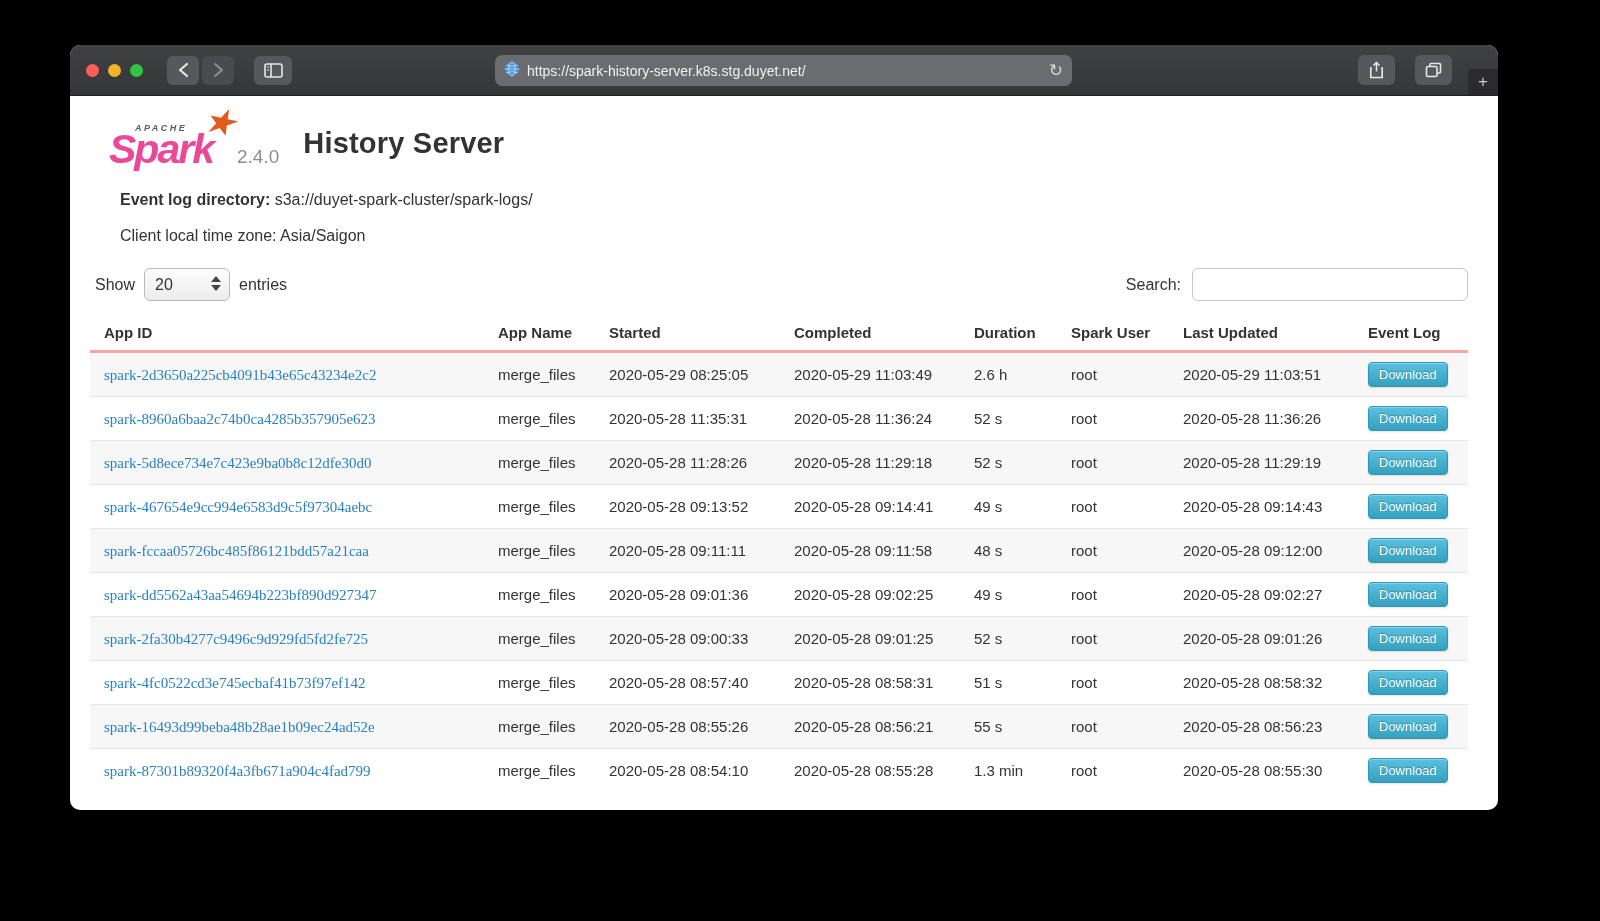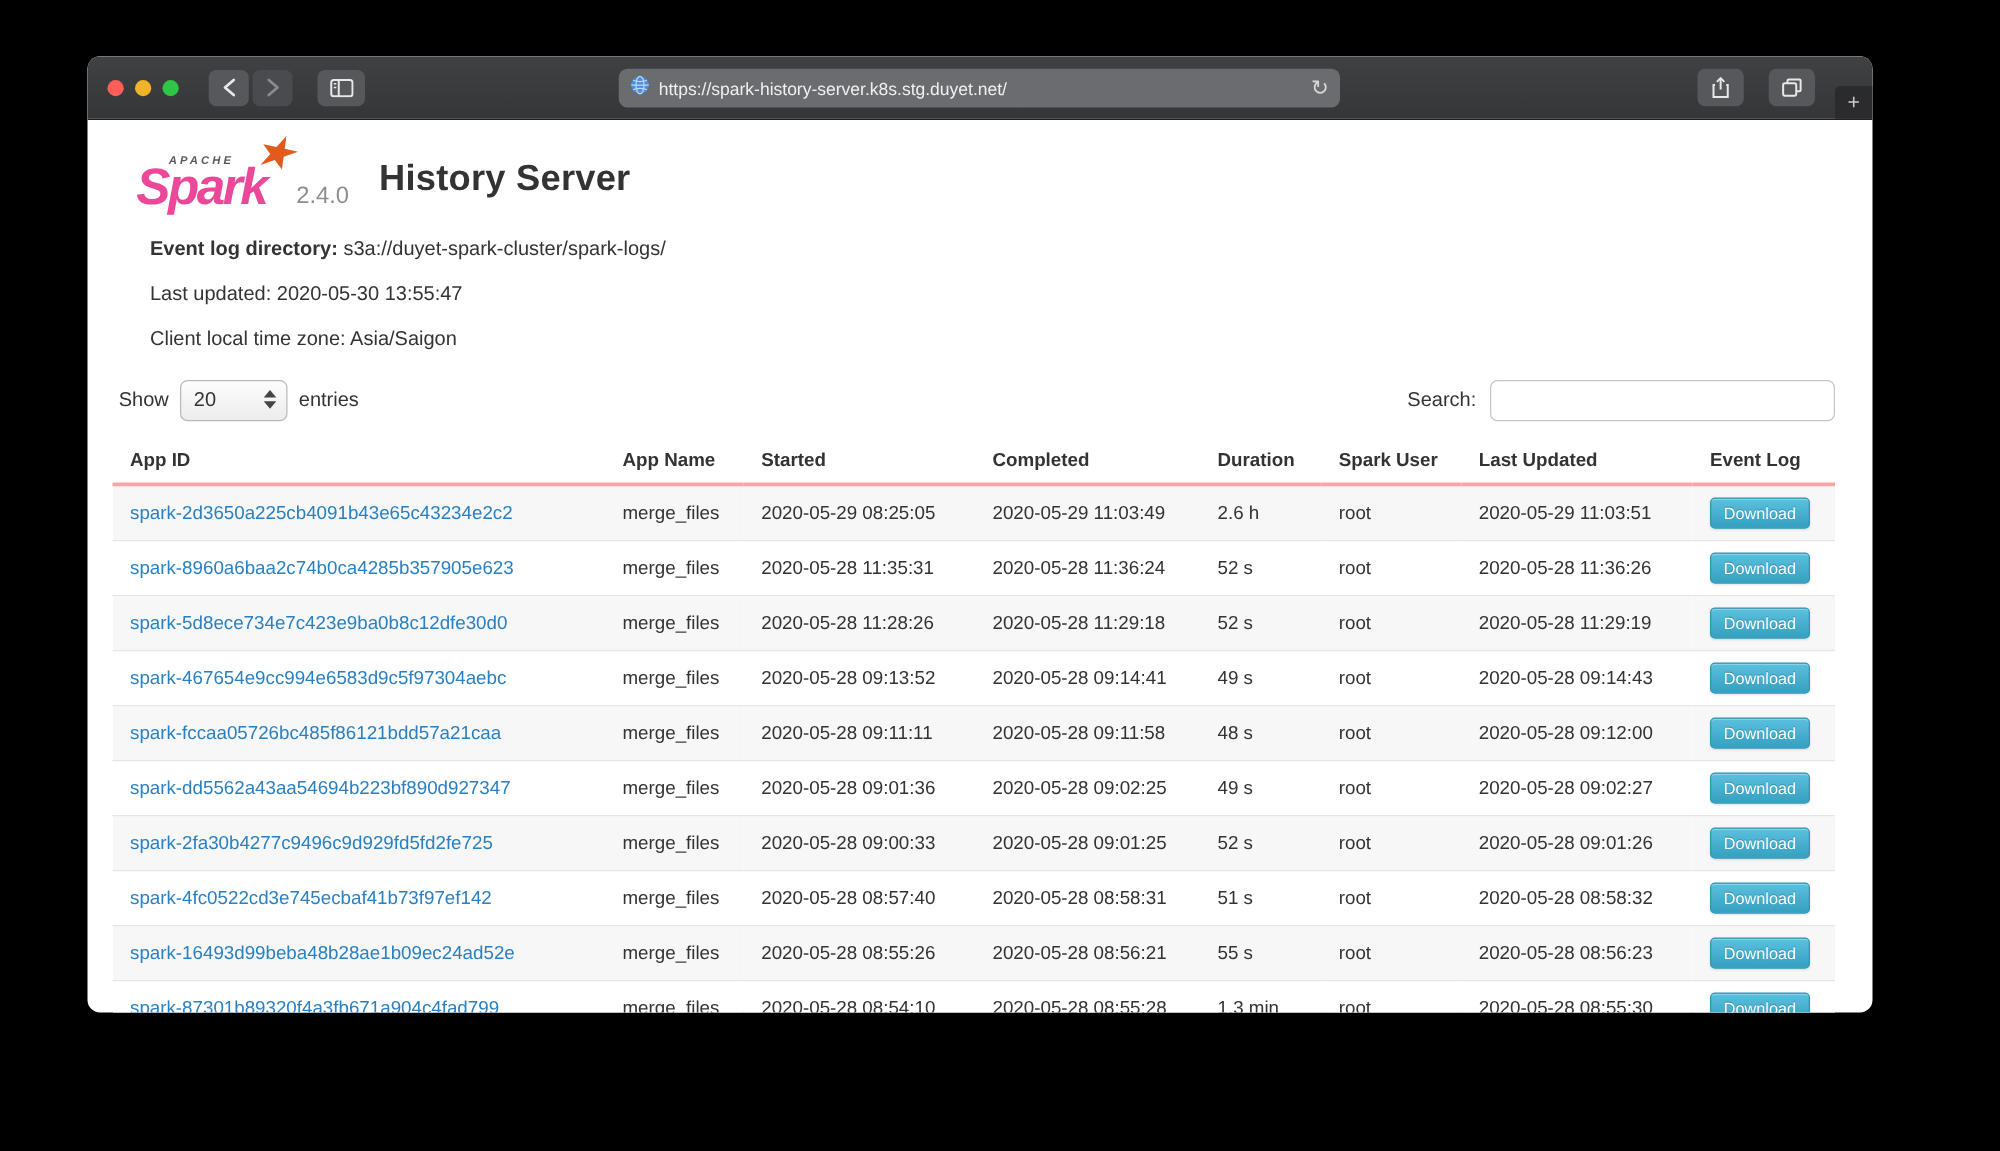--- a/index.html
+++ b/index.html
@@ -62,21 +62,21 @@
   table.apps{width:100%;border-collapse:collapse;font-size:15px;table-layout:fixed;}
   table.apps th{text-align:left;padding:9px 14px;border-bottom:3px solid #fca5a5;font-weight:bold;
     cursor:pointer;white-space:nowrap;}
   table.apps td{padding:9px 14px;border-top:1px solid #e6e6e6;white-space:nowrap;overflow:hidden;}
   table.apps tr.odd{background:#f7f7f7;}
   table.apps tr.even{background:#fff;}
   table.apps th:nth-child(1){width:366px;} table.apps th:nth-child(2){width:83px;}
   table.apps th:nth-child(3){width:157px;} table.apps th:nth-child(4){width:152px;}
   table.apps th:nth-child(5){width:69px;}  table.apps th:nth-child(6){width:84px;}
   table.apps th:nth-child(7){width:157px;} table.apps th:nth-child(8){width:auto;}
-  a.app-link{color:#2a80c1;text-decoration:none;}
+  a.app-link{color:#2a80c1;text-decoration:none;font-family:Liberation Serif, serif;}
   .btn-download{background:linear-gradient(#5bc0de,#35a0c0);color:#fff;border:1px solid #2f96b4;
     border-radius:4px;padding:4px 10px;font-size:13px;cursor:pointer;
     font-family:"Liberation Sans",sans-serif;text-shadow:0 -1px 0 rgba(0,0,0,.25);
     box-shadow:inset 0 1px 0 rgba(255,255,255,.3),0 1px 2px rgba(0,0,0,.12);}
 </style>
 </head>
 <body>
 
 <div class="window">
 
@@ -160,21 +160,20 @@
       </div>
       <span class="version">2.4.0</span>
       <h1 class="page-title">History Server</h1>
     </div>
 
     <div class="info-block">
       <p>
         <span class="lbl">Event log directory:</span>
         <span>s3a://duyet-spark-cluster/spark-logs/</span>
       </p>
-      <p>Last updated: 2020-05-30 13:55:47</p>
       <p>Client local time zone: Asia/Saigon</p>
     </div>
 
     <div class="controls">
       <div class="show-group">
         <span>Show</span>
         <span class="select-wrap">
           <select>
             <option>20</option>
           </select>

